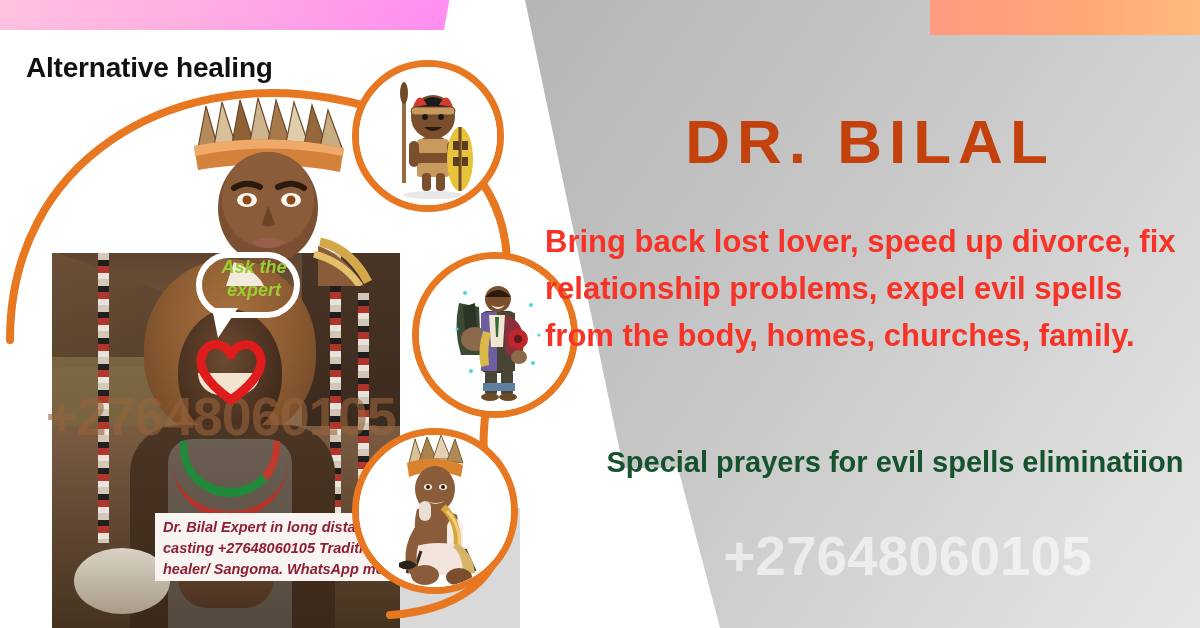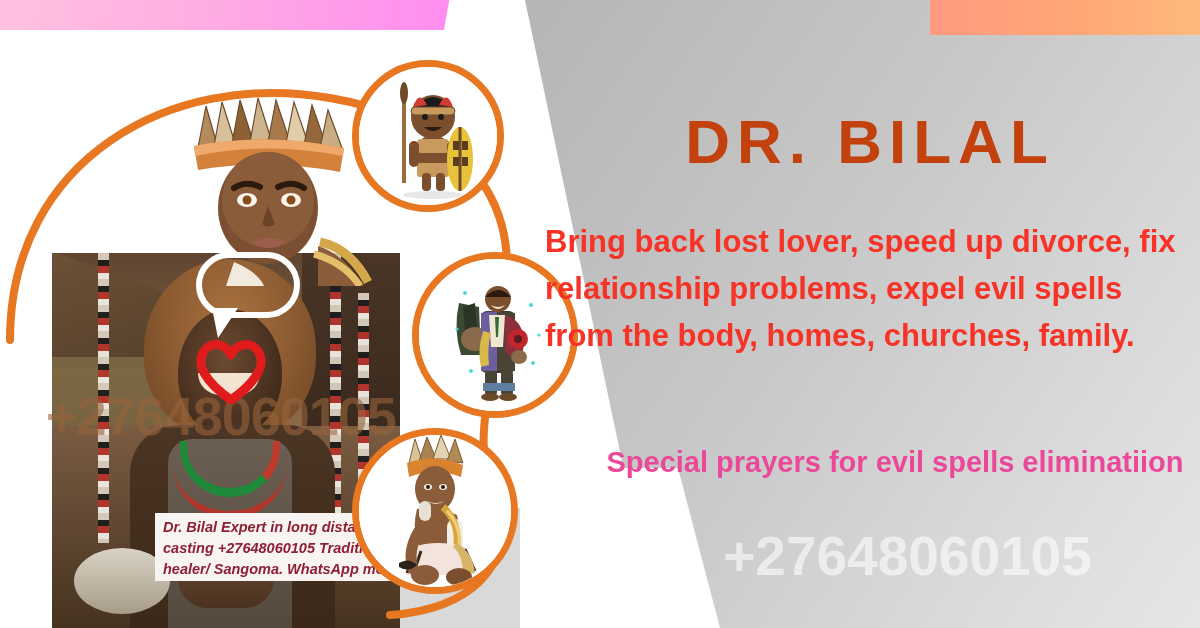--- a/index.html
+++ b/index.html
@@ -254,21 +254,21 @@
     text-align: left;
     font-size: 31px; font-weight: bold;
     color: #f73226;
     line-height: 47px;
     z-index: 30;
   }
   .body-black {
     position: absolute; left: 600px; top: 440px; width: 590px;
     text-align: center;
     font-size: 29px; font-weight: bold;
-    color: #ec4899;
+    color: #14532d;
     line-height: 44px;
     z-index: 30;
   }
   .wm-right {
     position: absolute; left: 620px; top: 524px; width: 575px;
     text-align: center;
     font-size: 55px; font-weight: bold;
     color: rgba(255,255,255,0.58);
     letter-spacing: 0px;
     z-index: 28;
@@ -279,20 +279,21 @@
 
 <div id="poster">
 
   <div class="grey-panel"></div>
   <div class="grey-foot"></div>
   <div class="white-wedge"></div>
 
   <div class="bar-pink"></div>
   <div class="bar-orange"></div>
 
+  <div class="alt-healing">Alternative healing</div>
 
   <div class="photo">
     <div class="ph-sky"></div>
     <div class="ph-hut"></div>
     <div class="ph-door"></div>
     <div class="ph-bushL"></div>
     <div class="ph-ground"></div>
     <div class="bead-strand bead-l"></div>
     <div class="bead-strand bead-r"></div>
     <div class="bead-strand bead-r2"></div>
@@ -304,20 +305,21 @@
     <div class="ph-neck-red"></div>
     <div class="ph-neck-green"></div>
     <div class="ph-pot"></div>
     <div class="ph-hands"></div>
   </div>
 
   <div class="wm-photo">+27648060105</div>
 
   <div class="bubble-tail"></div>
   <div class="bubble"></div>
+  <div class="bubble-text">Ask the expert</div>
 
   <svg class="heart" viewBox="0 0 72 66">
     <path d="M36 62 C 8 42, 2 26, 8 15 C 14 3, 30 4, 36 17 C 42 4, 58 3, 64 15 C 70 26, 64 42, 36 62 Z" fill="none" stroke="#e01b1b" stroke-width="9" stroke-linejoin="round"></path>
   </svg>
 
   <div class="photo-caption">
     <span>Dr. Bilal Expert in long distan</span>
     <span>casting +27648060105 Traditi</span>
     <span>healer/ Sangoma. WhatsApp me</span>
   </div>

